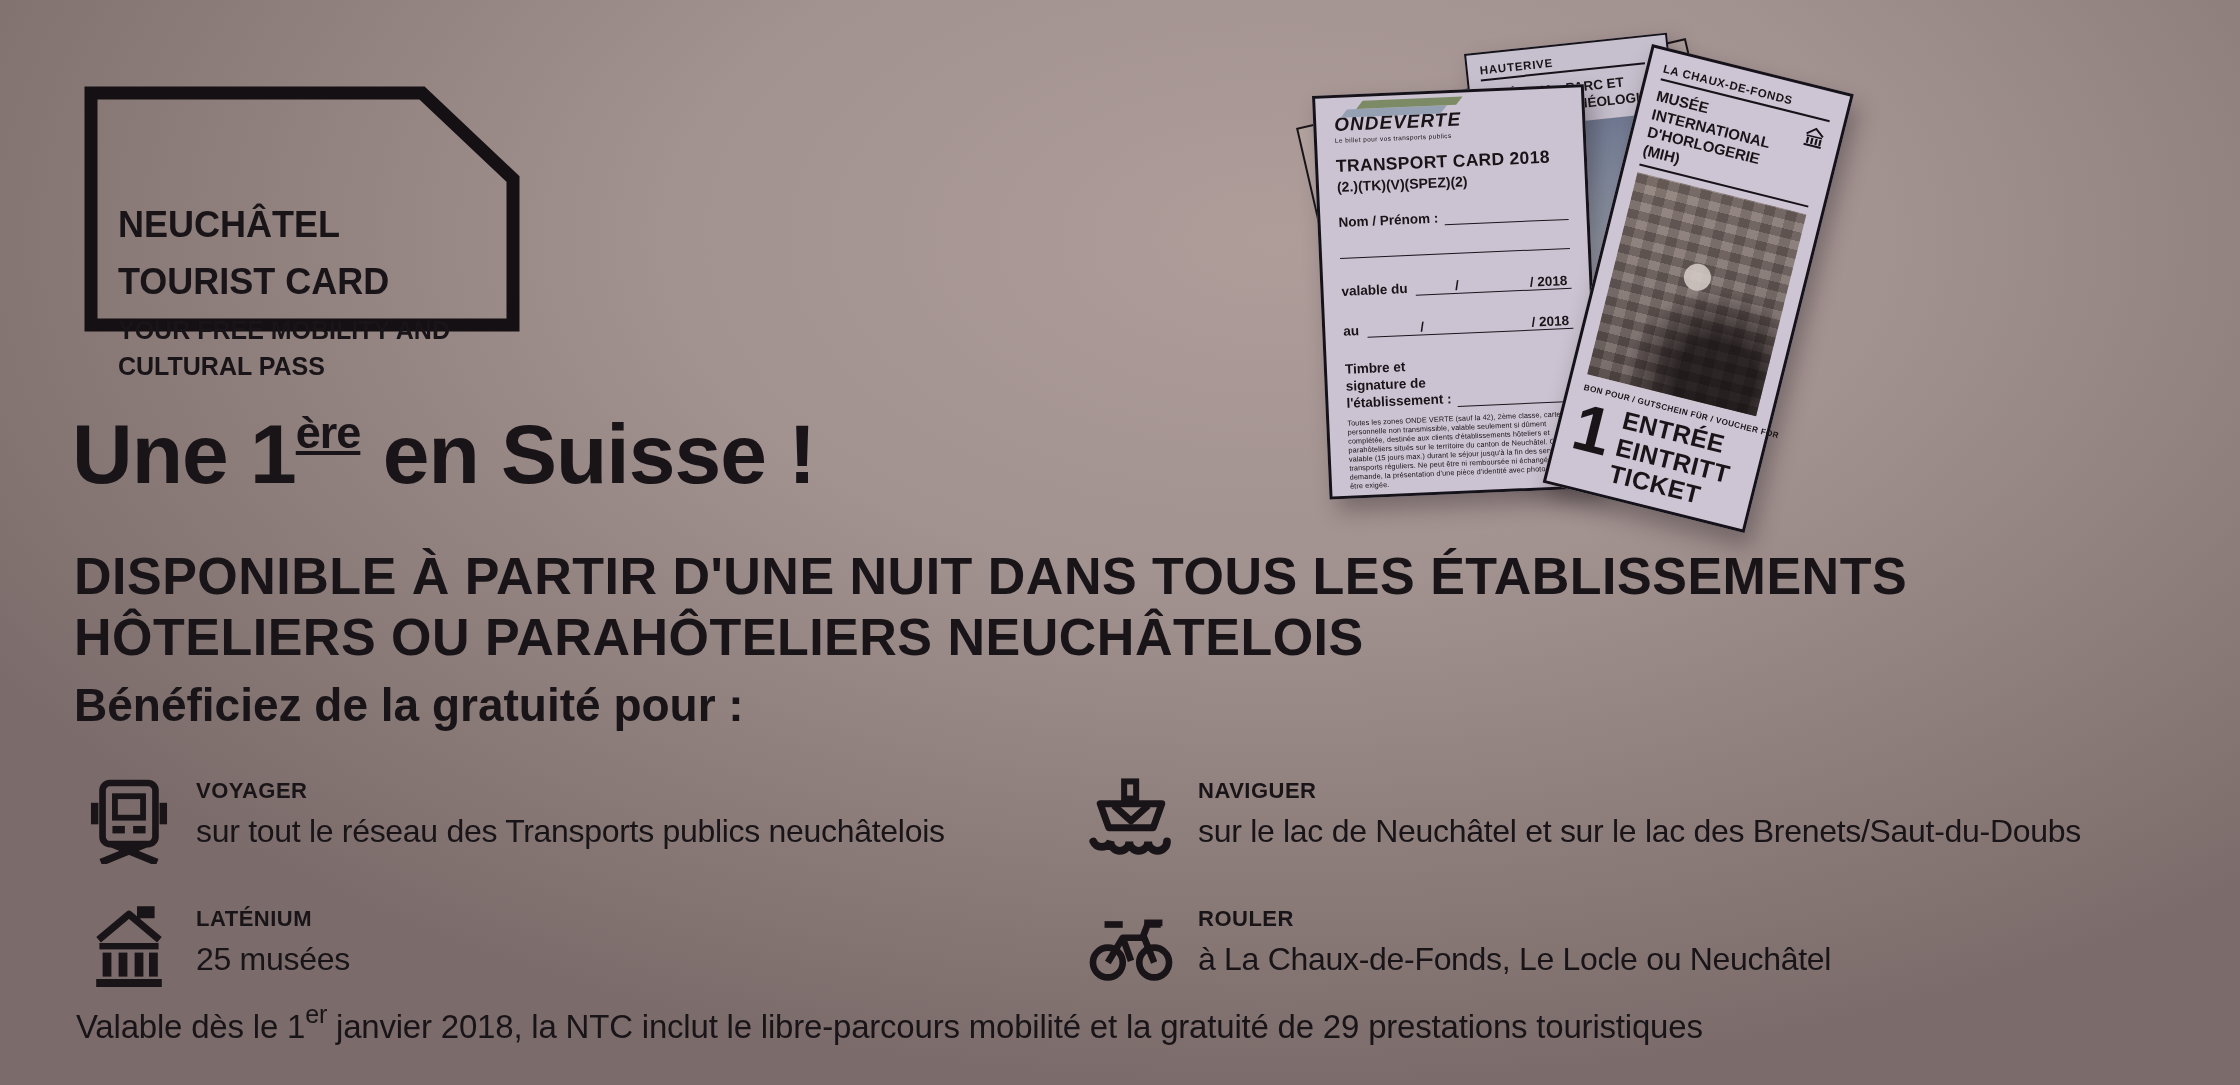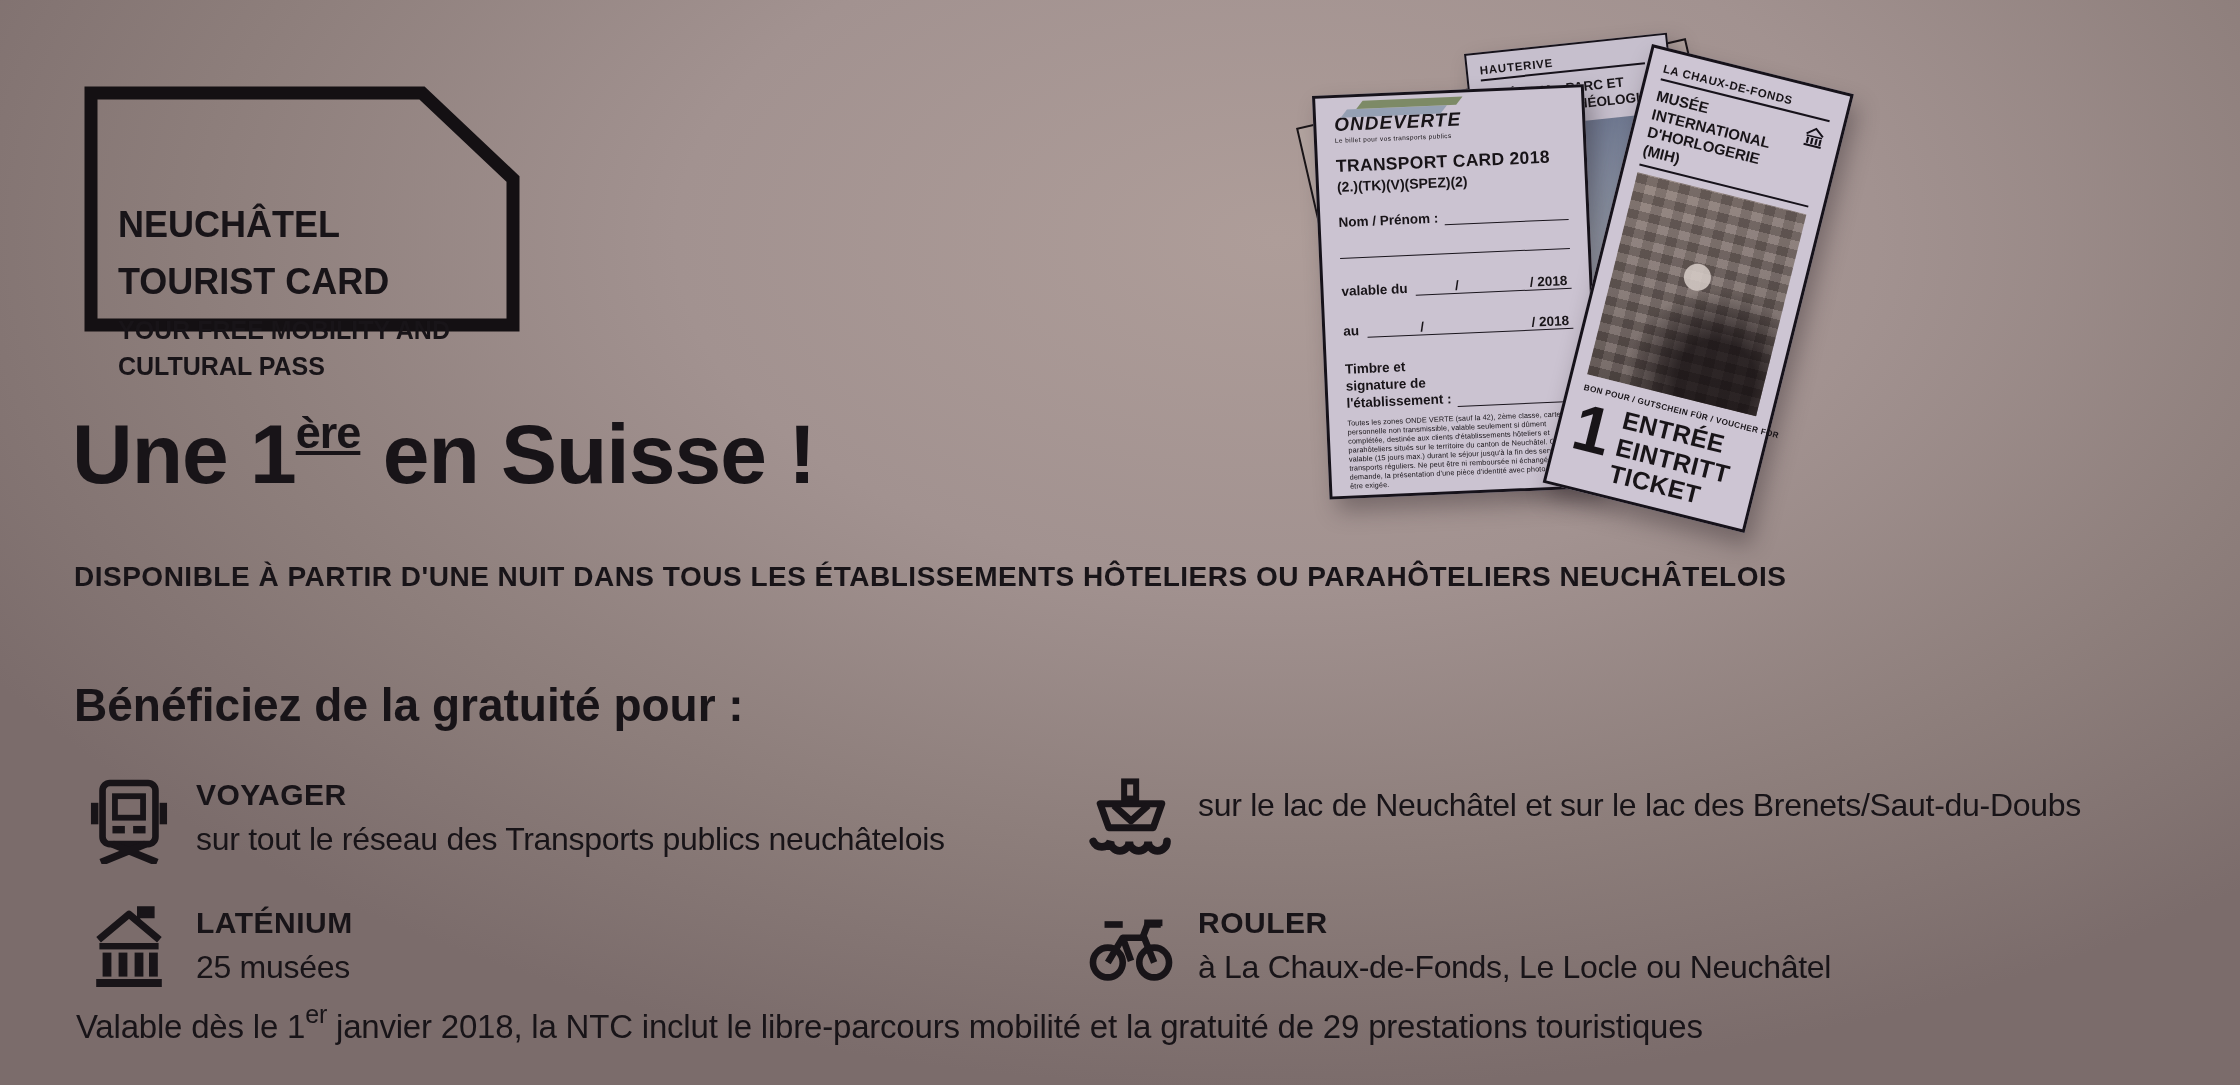--- a/index.html
+++ b/index.html
@@ -15,27 +15,27 @@
   
   .logo-badge{left:84px;top:86px;width:436px;height:246px;}
   .logo-badge svg{position:absolute;left:0;top:0;}
   .logo-text{position:absolute;left:34px;top:110px;}
   .logo-big{font-size:36px;font-weight:800;line-height:57px;letter-spacing:0px;}
   .logo-small{font-size:25px;font-weight:700;line-height:31px;margin-top:5px;}
 
   
   .title{left:72px;top:406px;font-size:84px;font-weight:800;letter-spacing:-1px;}
   .title sup{font-size:45px;position:relative;top:-6px;vertical-align:super;font-weight:800;text-decoration:underline;}
-  .subhead{left:74px;top:546px;width:2040px;font-size:28px;font-weight:800;line-height:61px;letter-spacing:0.5px;}
+  .subhead{left:74px;top:546px;width:2040px;font-size:52px;font-weight:800;line-height:61px;letter-spacing:0.5px;}
   .ben-head{left:74px;top:678px;font-size:46px;font-weight:800;}
 
   
   .benefit{display:flex;gap:24px;align-items:flex-start;}
   .benefit .iconbox{width:86px;display:flex;justify-content:center;flex:0 0 86px;}
-  .b-label{font-size:30px;font-weight:800;letter-spacing:.5px;}
+  .b-label{font-size:22px;font-weight:800;letter-spacing:.5px;}
   .b-desc{font-size:32px;font-weight:400;letter-spacing:-0.3px;white-space:nowrap;margin-top:9px;}
   #b-voyager{left:86px;top:778px;}
   #b-naviguer{left:1088px;top:778px;}
   #b-decouvrir{left:86px;top:906px;}
   #b-rouler{left:1088px;top:906px;}
   .benefit svg{display:block;}
 
   .footnote{left:76px;top:1003px;font-size:33px;font-weight:400;letter-spacing:-0.2px;}
   .footnote sup{font-size:25px;position:relative;top:-3px;vertical-align:super;}
 
@@ -209,20 +209,21 @@
 <div class="abs benefit" id="b-naviguer">
   <div class="iconbox">
     <svg width="86" height="84" viewBox="0 0 100 98">
       <rect x="42" y="4" width="14" height="20" fill="none" stroke="#181418" stroke-width="7"></rect>
       <path d="M14 30 H86 L76 58 H24 Z" fill="none" stroke="#181418" stroke-width="8" stroke-linejoin="round"></path>
       <path d="M30 32 L50 50 L70 32" fill="none" stroke="#181418" stroke-width="8" stroke-linejoin="round"></path>
       <path d="M6 74 a11 11 0 0 0 20 0 a11 11 0 0 0 22 0 a11 11 0 0 0 22 0 a11 11 0 0 0 22 0" fill="none" stroke="#181418" stroke-width="9" stroke-linecap="round"></path>
     </svg>
   </div>
   <div>
+    <div class="b-label">NAVIGUER</div>
     <div class="b-desc">sur le lac de Neuchâtel et sur le lac des Brenets/Saut-du-Doubs</div>
   </div>
 </div>
 
 <div class="abs benefit" id="b-decouvrir">
   <div class="iconbox">
     <svg width="80" height="82" viewBox="0 0 100 102">
       <path d="M12 42 L50 10 L88 42" fill="none" stroke="#181418" stroke-width="9" stroke-linejoin="round"></path>
       <path d="M62 18 V2 h18 v11 h-18" fill="#181418" stroke="#181418" stroke-width="4"></path>
       <rect x="13" y="46" width="74" height="8" fill="#181418"></rect>

